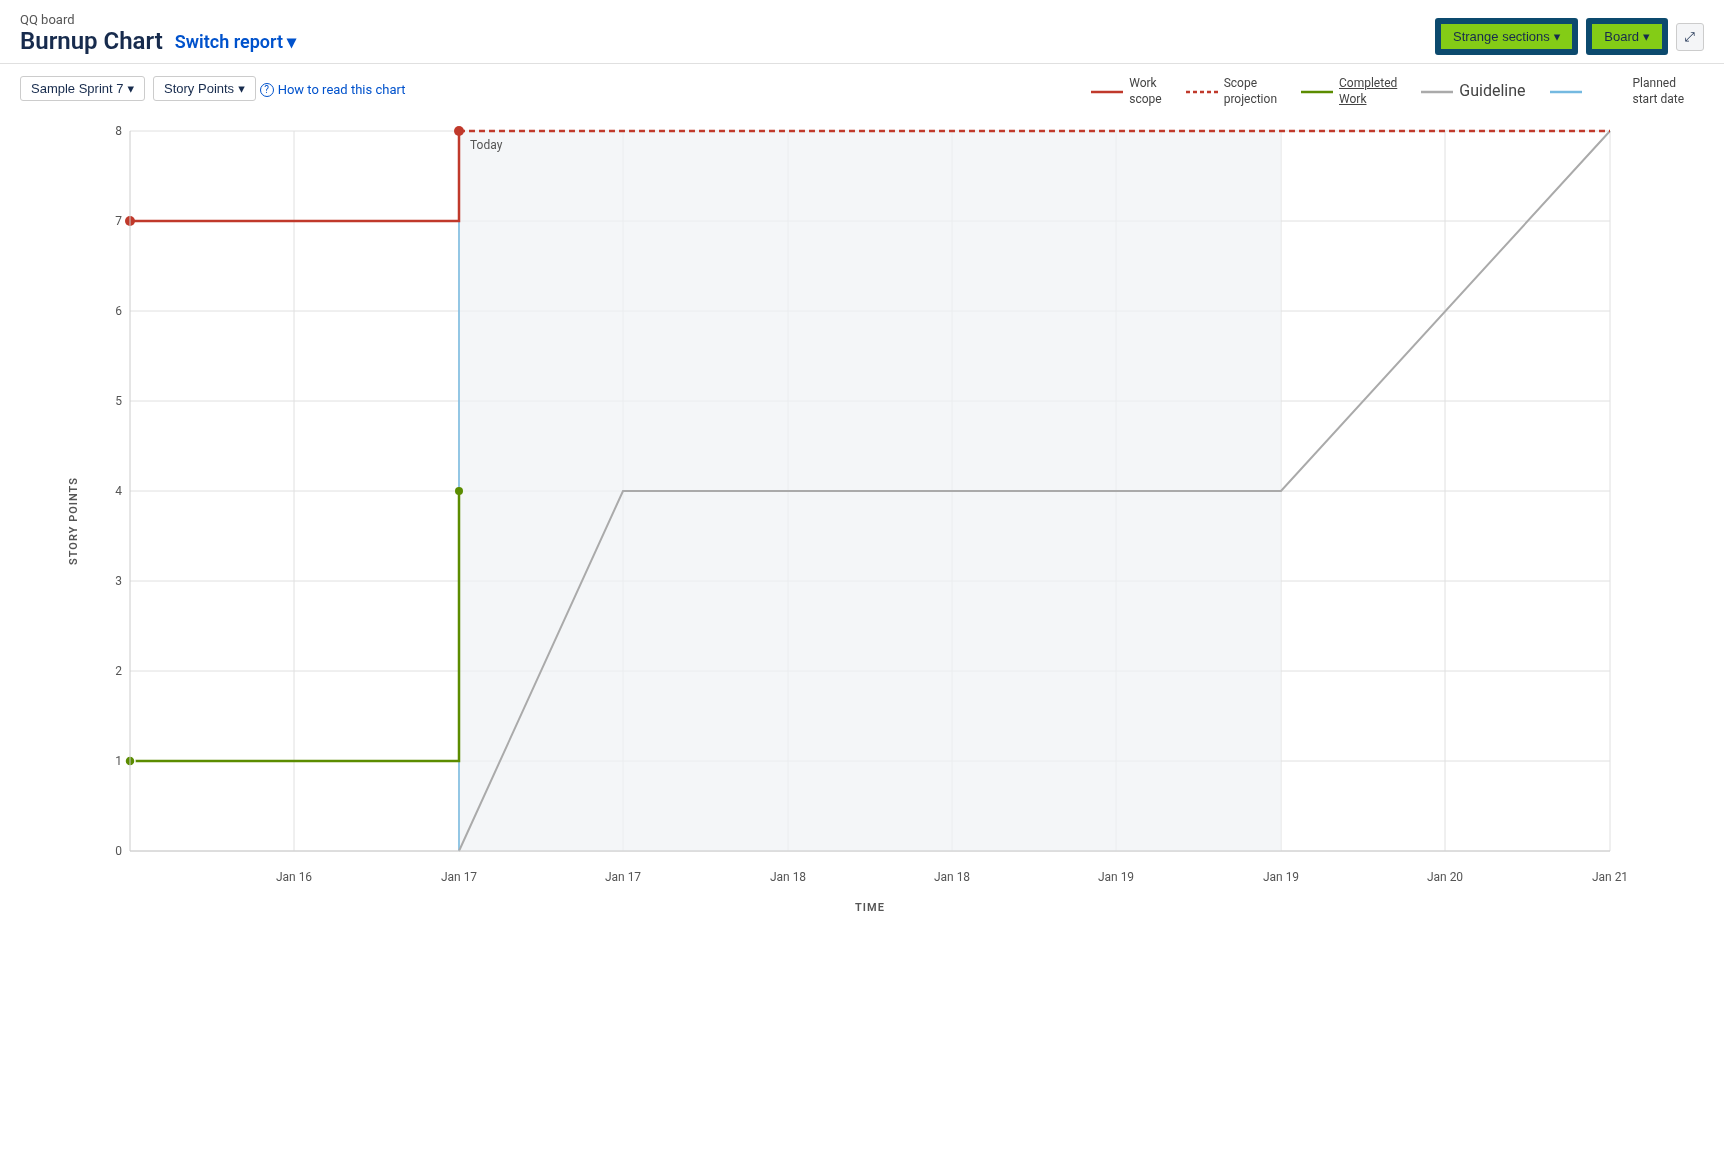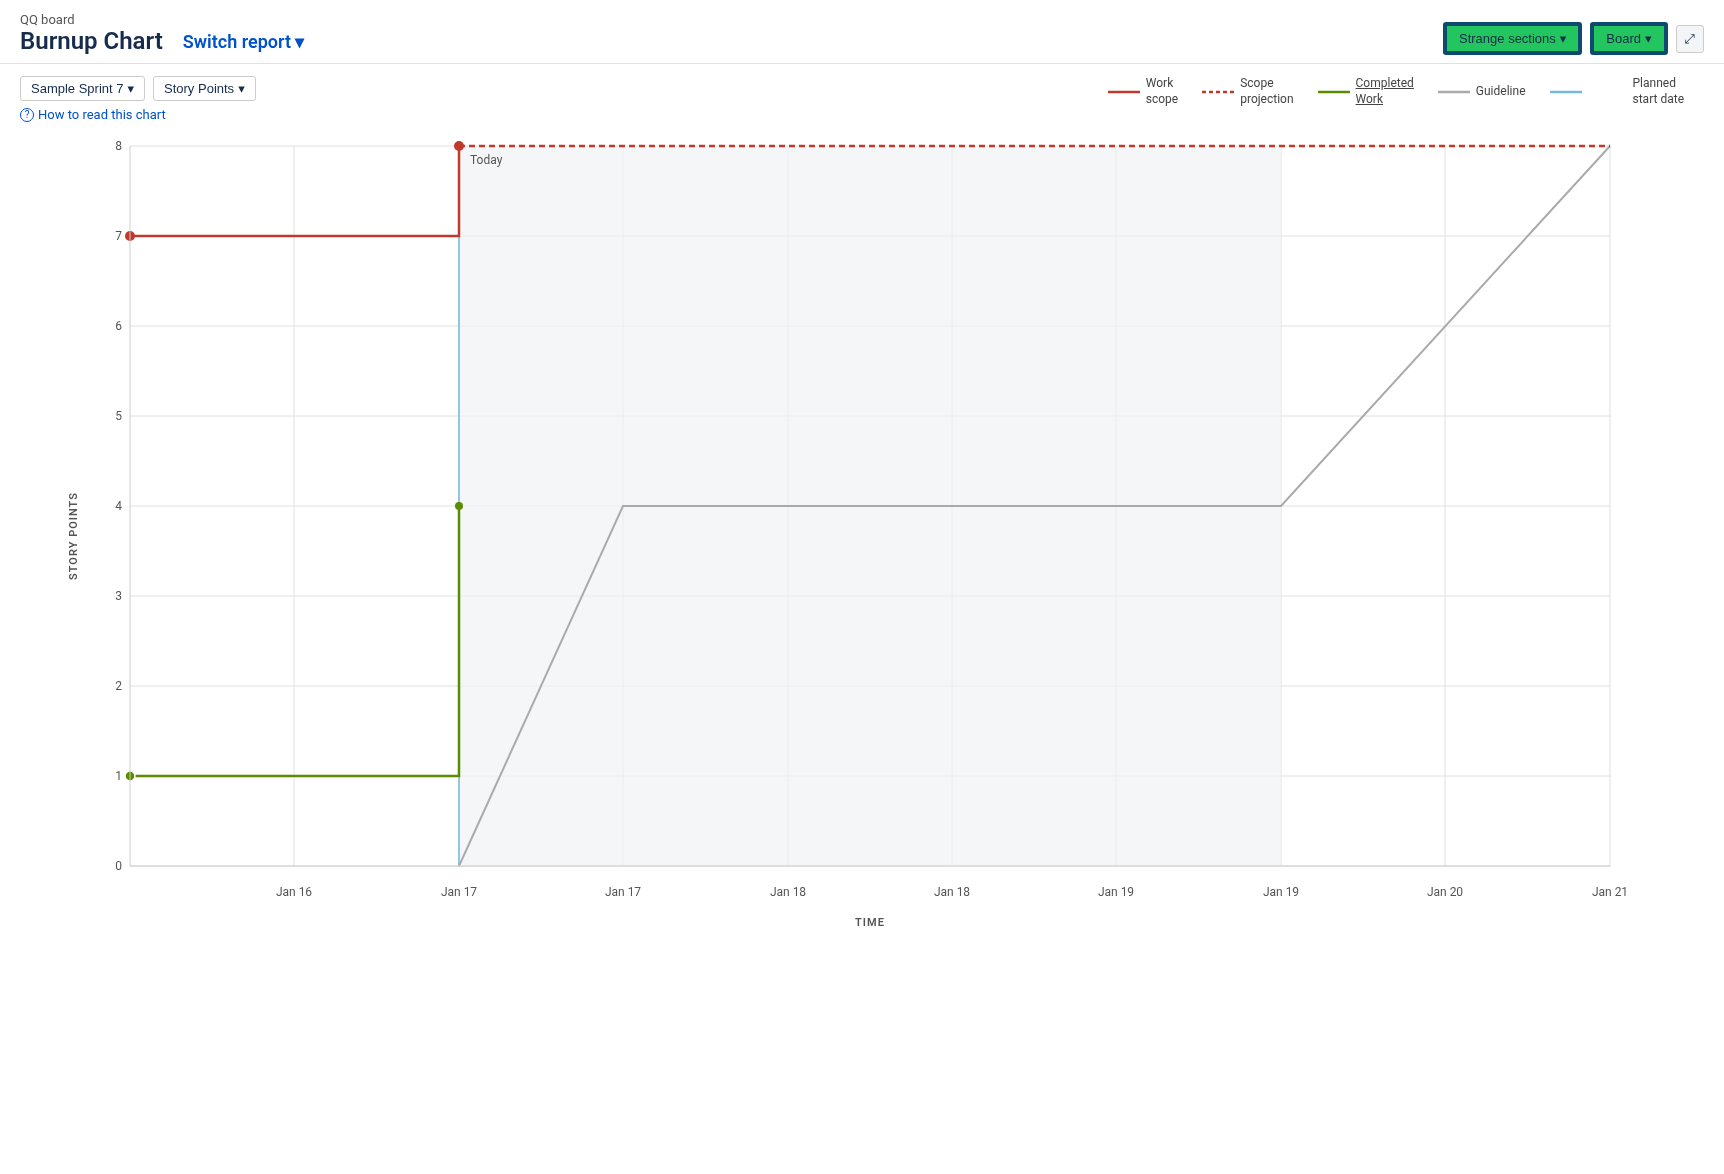--- a/index.html
+++ b/index.html
@@ -1,29 +1,29 @@
 <!DOCTYPE html>
 <html><head>
   <meta charset="utf-8">
   <style>
     * { box-sizing: border-box; margin: 0; padding: 0; }
     body { font-family: -apple-system, BlinkMacSystemFont, 'Segoe UI', Roboto, sans-serif; background: #fff; color: #333; }
 
     .header { padding: 12px 20px 8px; border-bottom: 1px solid #e0e0e0; display: flex; justify-content: space-between; align-items: flex-end; }
     .header-left {}
     .board-label { font-size: 13px; color: #555; }
-    .page-title { font-size: 24px; font-weight: 600; color: #172b4d; display: flex; align-items: center; gap: 20px; }
+    .page-title { font-size: 24px; font-weight: 600; color: #172b4d; display: flex; align-items: center; gap: 12px; }
     .switch-report { font-size: 18px; color: #0052cc; cursor: pointer; display: flex; align-items: center; gap: 4px; }
 
     .header-right { display: flex; gap: 8px; align-items: center; }
-    .header-btn { border: 4px solid #0c4a6e; background: #22c55e; border-radius: 3px; padding: 5px 12px; font-size: 13px; cursor: pointer; display: flex; align-items: center; gap: 4px; color: #172b4d; }
+    .header-btn { border: 6px solid #0c4a6e; background: #84cc16; border-radius: 3px; padding: 5px 12px; font-size: 13px; cursor: pointer; display: flex; align-items: center; gap: 4px; color: #172b4d; }
     .expand-btn { border: 1px solid #ccc; background: #f4f5f7; border-radius: 3px; padding: 5px 8px; font-size: 13px; cursor: pointer; color: #172b4d; }
 
     .toolbar { padding: 12px 20px 4px; display: flex; align-items: flex-start; gap: 0; }
-    .toolbar-left { display: flex; flex-direction: column; gap: 4px; }
+    .toolbar-left { display: flex; flex-direction: row; gap: 4px; }
     .toolbar-selects { display: flex; gap: 8px; }
     .select-btn { border: 1px solid #ccc; background: #fff; border-radius: 3px; padding: 4px 10px; font-size: 13px; cursor: pointer; display: flex; align-items: center; gap: 4px; color: #172b4d; }
     .how-to-read { font-size: 13px; color: #0052cc; cursor: pointer; display: flex; align-items: center; gap: 4px; margin-top: 2px; }
 
     .legend { display: flex; align-items: center; gap: 24px; margin-left: auto; padding-right: 20px; }
     .legend-item { display: flex; align-items: center; gap: 6px; font-size: 12px; color: #444; }
 
     .chart-container { padding: 0 20px 20px; position: relative; }
 
     .chart-area { position: relative; margin-left: 50px; }
@@ -112,21 +112,21 @@
     <div class="legend-item">
       <svg width="32" height="14">
         <line x1="0" y1="7" x2="32" y2="7" stroke="#5b8c00" stroke-width="2.5"></line>
       </svg>
       <span style="font-size:12px; line-height:1.3;text-decoration:underline;">Completed<br>Work</span>
     </div>
     <div class="legend-item">
       <svg width="32" height="14">
         <line x1="0" y1="7" x2="32" y2="7" stroke="#aaa" stroke-width="2.5"></line>
       </svg>
-      <span style="font-size:12px; line-height:1.3;">Guideline</span>
+      <span style="font-size:16px; line-height:1.3;">Guideline</span>
     </div>
     <div class="legend-item">
       <svg width="32" height="14">
         <line x1="0" y1="7" x2="32" y2="7" stroke="#74b9e0" stroke-width="2.5"></line>
       </svg>
       <span style="font-size:12px; line-height:1.3;margin-left:45px;">Planned<br>start date</span>
     </div>
   </div>
 </div>
 

